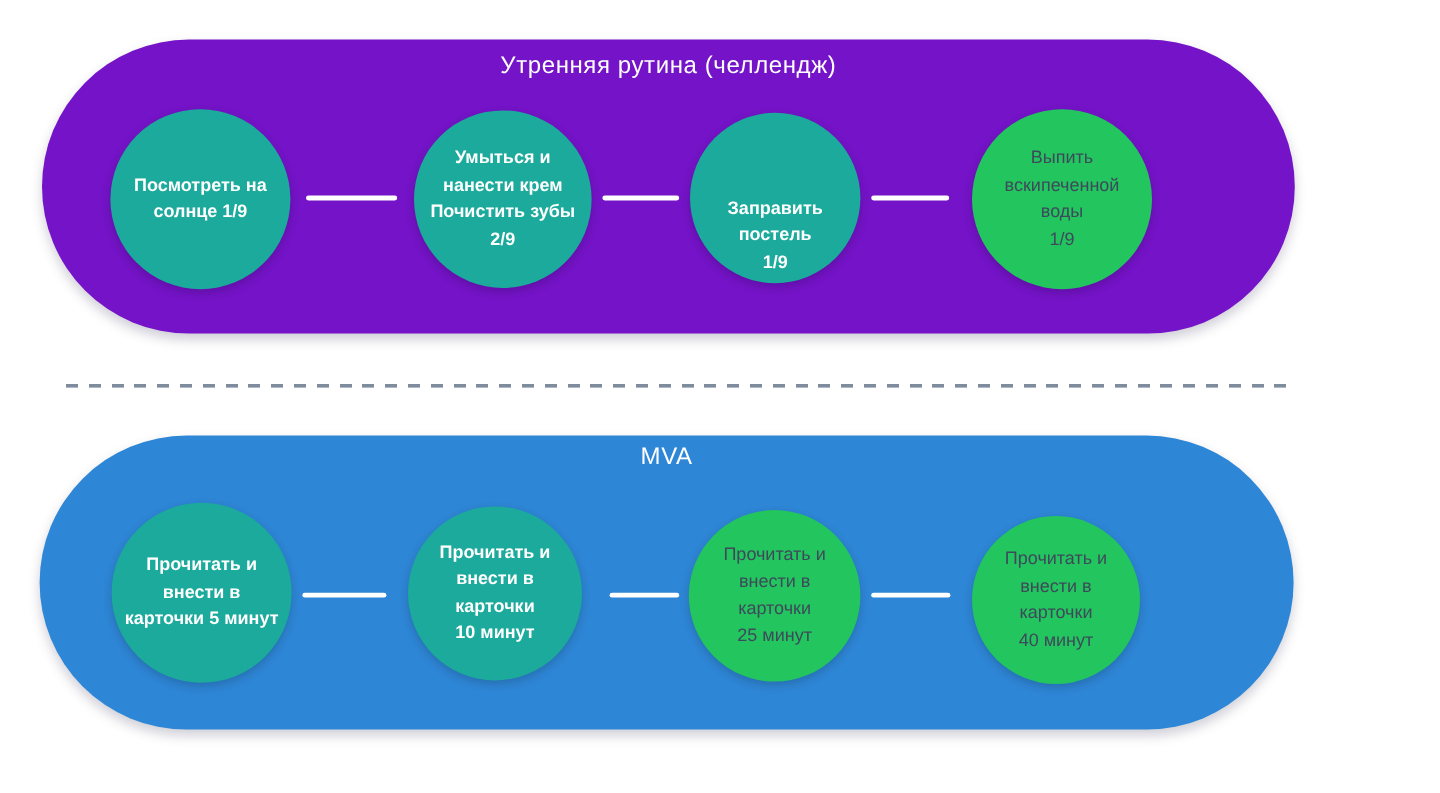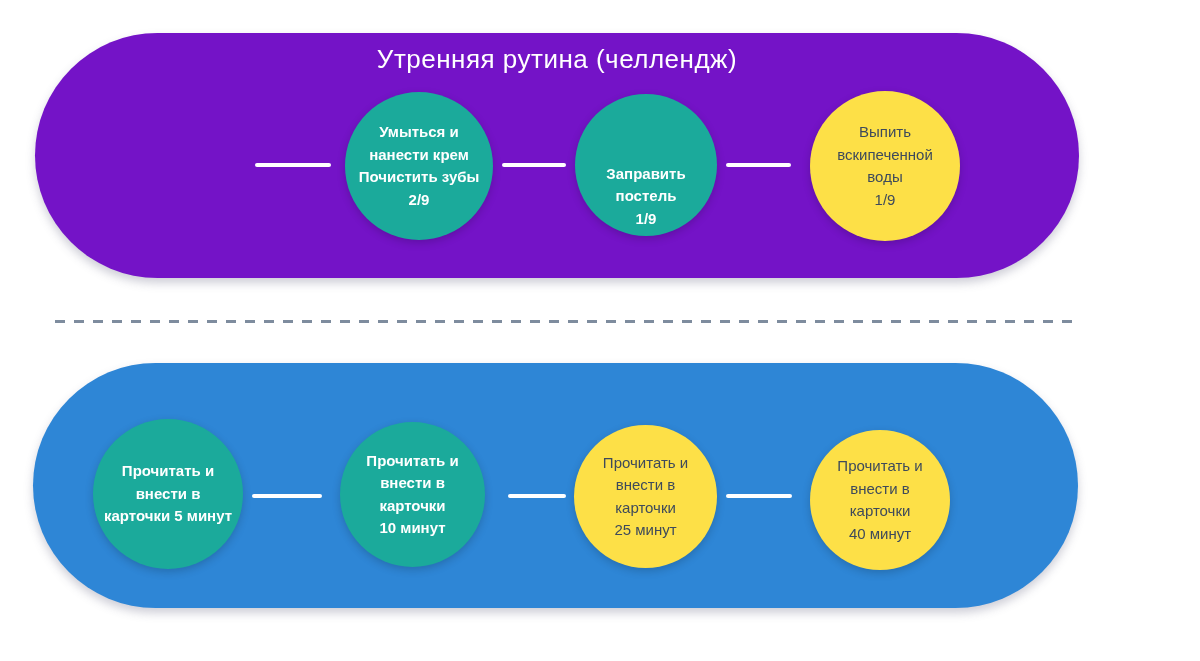--- a/index.html
+++ b/index.html
@@ -26,21 +26,21 @@
   }
   .pill-blue {
     left: 33px; top: 363px; width: 1045px;
     background: #2E86D6;
   }
   .pill-title {
     position: absolute;
     left: 0; right: 0;
     text-align: center;
     color: #ffffff;
-    font-size: 26px;
+    font-size: 20px;
     font-weight: 500;
     letter-spacing: 0.5px;
   }
   .pill-purple .pill-title { top: 11px; }
   .pill-blue .pill-title { top: 7px; }
   .node {
     position: absolute;
     border-radius: 50%;
     display: flex;
     align-items: center;
@@ -49,21 +49,21 @@
     box-shadow: 0 3px 8px rgba(0, 0, 0, 0.18);
   }
   .node .node-label {
     white-space: pre-line;
     font-size: 15px;
     line-height: 1.5;
     padding: 6px;
   }
   .node-teal { background: #1BAA9B; }
   .node-teal .node-label { color: #ffffff; font-weight: 700; }
-  .node-white { background: #fde047; }
+  .node-white { background: #22c55e; }
   .node-white .node-label { color: #3E4A5B; font-weight: 500; }
   .connector {
     position: absolute;
     height: 4px;
     background: #ffffff;
     border-radius: 2px;
   }
   .divider {
     position: absolute;
     left: 55px; top: 320px;
@@ -92,20 +92,24 @@
   .p2-c3 { left: 693px; top: 131px; width: 66px; }
 </style>
 </head>
 <body>
 
 <div class="canvas">
 
   <section class="pill pill-purple">
     <h2 class="pill-title">Утренняя рутина (челлендж)</h2>
 
+    <div class="node node-teal p1-n1">
+      <span class="node-label">Посмотреть на
+солнце 1/9</span>
+    </div>
     <div class="connector p1-c1"></div>
 
     <div class="node node-teal p1-n2">
       <span class="node-label">Умыться и
 нанести крем
 Почистить зубы
 2/9</span>
     </div>
     <div class="connector p1-c2"></div>
 
@@ -120,20 +124,21 @@
       <span class="node-label">Выпить
 вскипеченной
 воды
 1/9</span>
     </div>
   </section>
 
   <div class="divider"></div>
 
   <section class="pill pill-blue">
+    <h2 class="pill-title">MVA</h2>
 
     <div class="node node-teal p2-n1">
       <span class="node-label">Прочитать и
 внести в
 карточки 5 минут</span>
     </div>
     <div class="connector p2-c1"></div>
 
     <div class="node node-teal p2-n2">
       <span class="node-label">Прочитать и

